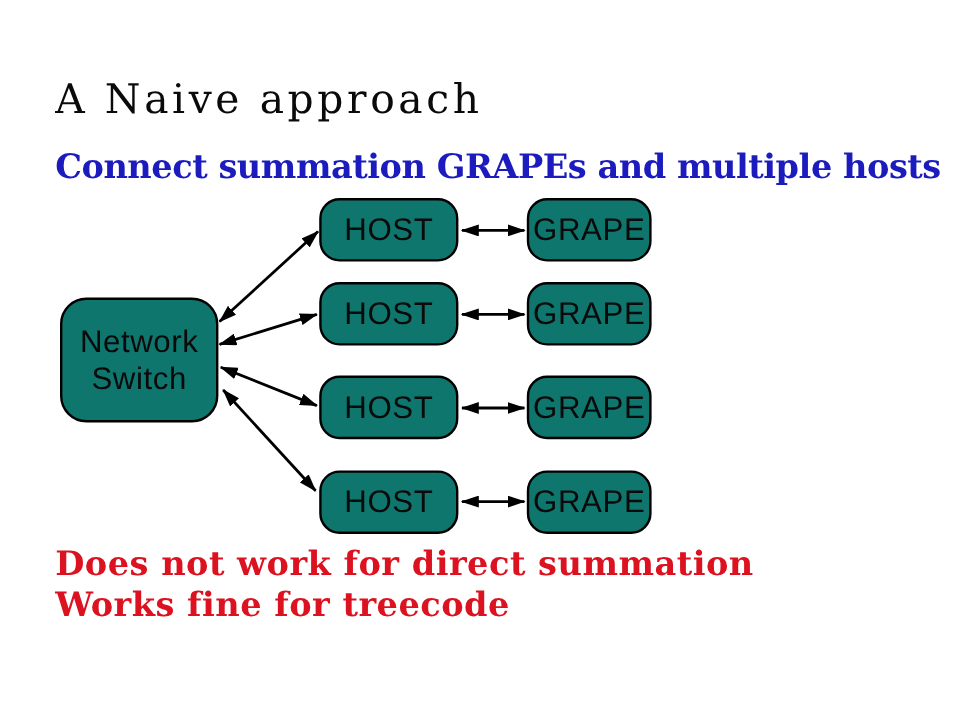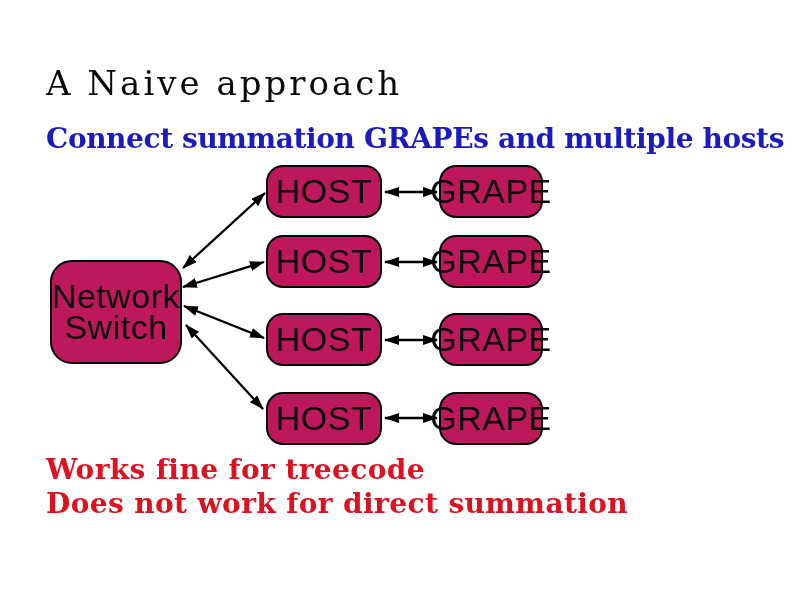--- a/index.html
+++ b/index.html
@@ -40,33 +40,33 @@
     white-space: nowrap;
   }
 
   .diagram { left: 0; top: 0; width: 800px; height: 600px; }
   svg.arrows { position: absolute; left: 0; top: 0; z-index: 1; }
 
   .node {
     position: absolute;
     box-sizing: border-box;
     border: 2.5px solid var(--color-box_border, #000000);
-    background: #be185d;
+    background: #0f766e;
     z-index: 2;
     display: flex;
     align-items: center;
     justify-content: center;
     flex-direction: column;
     font-family: "Liberation Sans", sans-serif;
-    font-size: 34px;
+    font-size: 26px;
     color: var(--color-text_black, #0a0a0a);
     letter-spacing: 0.5px;
   }
   .node.switch {
-    left: 50px; top: 260px; width: 132px; height: 104px;
+    left: 50px; top: 248px; width: 132px; height: 104px;
     border-radius: 22px;
     line-height: 31px;
     text-align: center;
   }
   .node.small { width: 116px; height: 53px; border-radius: 17px; }
   .node.host  { left: 266px; }
   .node.grape { left: 439px; width: 104px; }
   .row-0 { top: 165px; }
   .row-1 { top: 235px; }
   .row-2 { top: 313px; }
@@ -130,15 +130,15 @@
   <div class="node small grape row-2">
     <span>GRAPE</span>
   </div>
   <div class="node small grape row-3">
     <span>GRAPE</span>
   </div>
 
 </div>
 
 <div class="abs footer-text">
+  <div>Does not work for direct summation</div>
   <div>Works fine for treecode</div>
-  <div>Does not work for direct summation</div>
 </div>
 
 </body></html>

